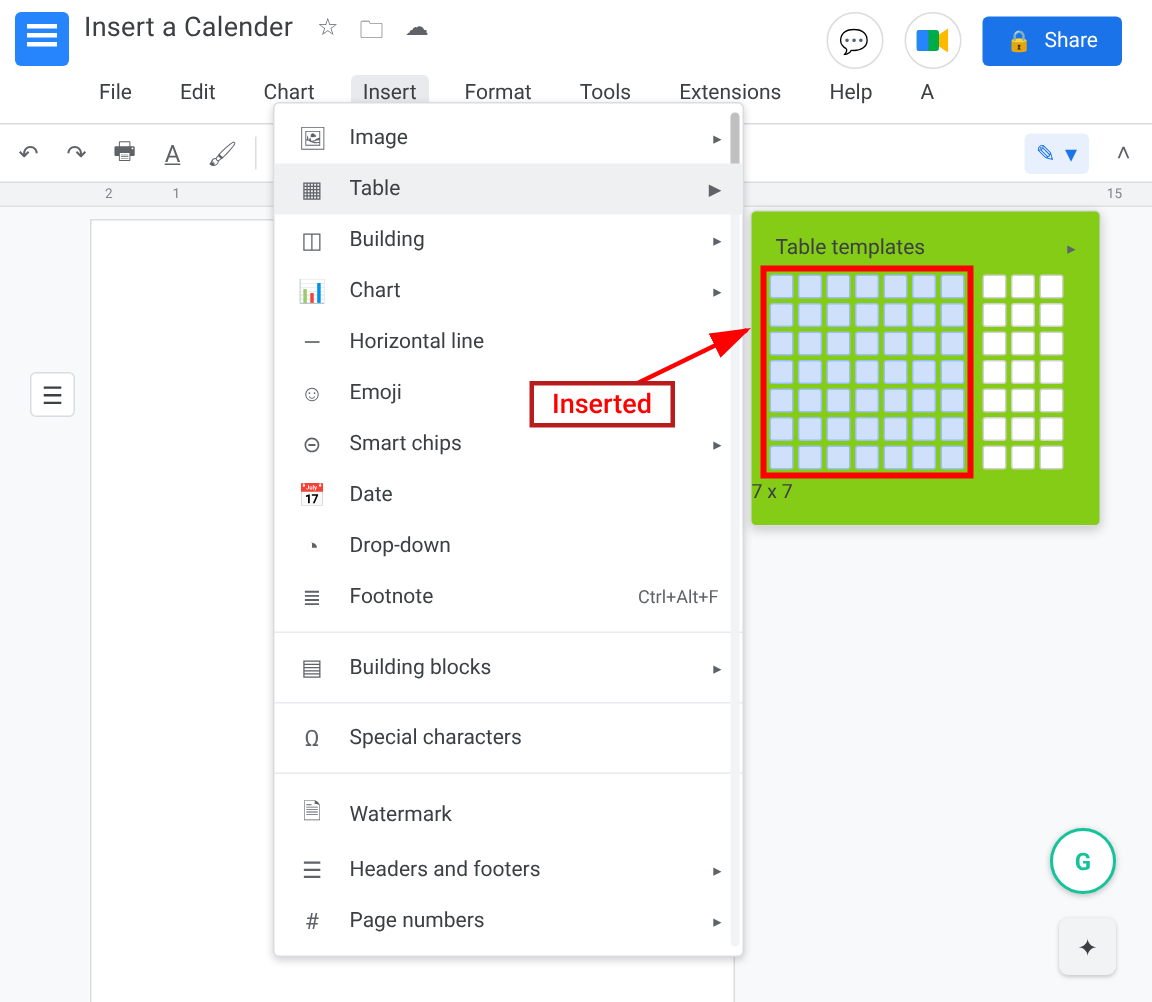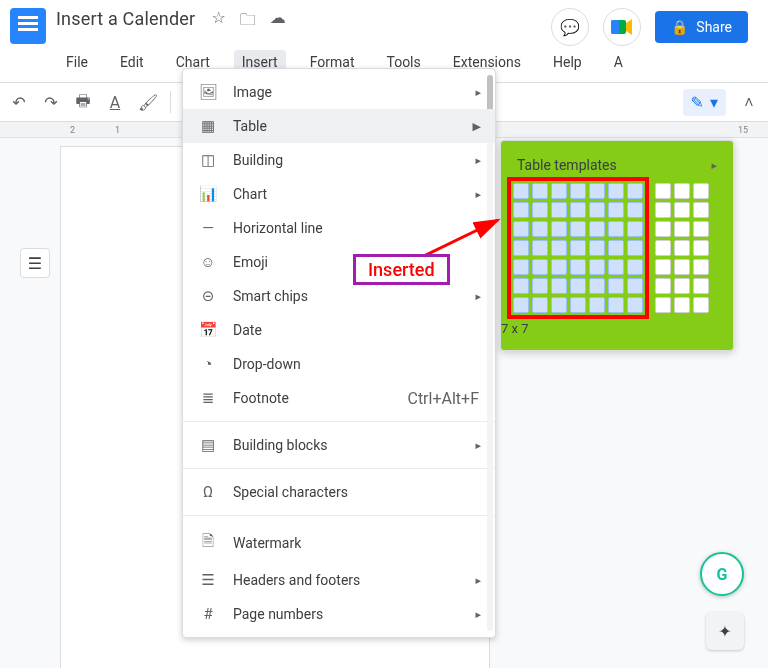--- a/index.html
+++ b/index.html
@@ -28,38 +28,38 @@
   .pen-dropdown { background:#e8f0fe; color:#1a73e8; border-radius:4px; padding:4px 8px; display:flex; align-items:center; gap:6px;}
   .ruler { height:16px; background:#f1f3f4; font-size:9px; color:#80868b; padding-left:70px; display:flex; align-items:center; gap:40px; border-bottom:1px solid #e0e0e0;}
   .workspace { position:relative; height:560px; background:#f8f9fa; }
   .page { position:absolute; left:60px; top:8px; width:430px; height:540px; background:#fff; border:1px solid #dadce0; }
   .outline-btn { position:absolute; left:20px; top:110px; width:30px; height:30px; border:1px solid #dadce0; border-radius:4px; display:flex; align-items:center; justify-content:center; background:#fff;}
   
   .dropdown { position:absolute; left:182px; top:68px; width:314px; background:#fff; border:1px solid #dadce0; box-shadow:0 2px 6px rgba(0,0,0,.2); border-radius:4px; padding:6px 0; font-size:14px; max-height:590px; z-index:5;}
   .dropdown .item { display:flex; align-items:center; padding:8px 16px; gap:16px; cursor:pointer; color:#3c4043; position:relative;}
   .dropdown .item.highlight { background:#eef0f2; }
   .dropdown .item .arrow { position:absolute; right:14px; color:#5f6368; font-size:11px;}
-  .dropdown .item .shortcut { position:absolute; right:16px; color:#5f6368; font-size:16px;}
+  .dropdown .item .shortcut { position:absolute; right:16px; color:#5f6368; font-size:12px;}
   .dropdown .divider { height:1px; background:#e8eaed; margin:6px 0;}
   .dropdown .icon { width:18px; color:#5f6368; text-align:center; font-size:15px;}
   .dd-scroll { position:absolute; right:2px; top:6px; bottom:6px; width:6px; background:#f1f3f4; border-radius:3px;}
   .dd-scroll::before { content:""; position:absolute; left:0; top:0; width:100%; height:40px; background:#c0c0c0; border-radius:3px;}
   
   .submenu { position:absolute; left:500px; top:108px; width:234px; background:#84cc16; border:1px solid #dadce0; box-shadow:0 2px 8px rgba(0,0,0,.2); border-radius:4px; padding:10px 0 14px; z-index:6;margin-top:32px;}
   .submenu .tmpl-row { display:flex; align-items:center; padding:6px 16px 10px; font-size:14px; color:#3c4043; cursor:pointer;}
   .submenu .tmpl-row .arrow { margin-left:auto; color:#5f6368; font-size:11px;}
   .grids { display:flex; gap:12px; padding:0 12px;}
   .grid-block { display:grid; grid-template-columns:repeat(7,16px); grid-auto-rows:16px; gap:3px;}
   .cell { width:16px; height:16px; border:1px solid #d0d0d0; border-radius:2px; background:#fff;}
   .cell.sel { background:#cfe0fb; border-color:#9bbff3;}
   .grid-wrap { position:relative; }
   .red-frame { position:absolute; left:-6px; top:-6px; right:-6px; bottom:-6px; border:4px solid #f00; pointer-events:none;}
   .grid-label { font-size:13px; color:#3c4043; margin-top:8px;}
   
-  .anno-label { position:absolute; left:353px; top:254px; border:3px solid #a21caf; color:#f00; font-size:18px; padding:2px 12px; background:#fff; z-index:7; font-weight:500;}
+  .anno-label { position:absolute; left:353px; top:254px; border:3px solid #b91c1c; color:#f00; font-size:18px; padding:2px 12px; background:#fff; z-index:7; font-weight:500;}
   .arrow-svg { position:absolute; left:380px; top:180px; z-index:6; pointer-events:none;}
   
   .float-btn { position:absolute; width:44px; height:44px; border-radius:50%; box-shadow:0 1px 4px rgba(0,0,0,.25); display:flex; align-items:center;justify-content:center; background:#fff;}
   .grammarly { right:24px; bottom:72px; color:#15c39a; font-weight:700; border:2px solid #15c39a;}
   .explore { right:24px; bottom:18px; border-radius:6px; background:#f1f3f4; width:38px; height:38px; box-shadow:0 1px 3px rgba(0,0,0,.2);}
 </style>
 </head>
 <body>
 
 <div class="titlebar">

